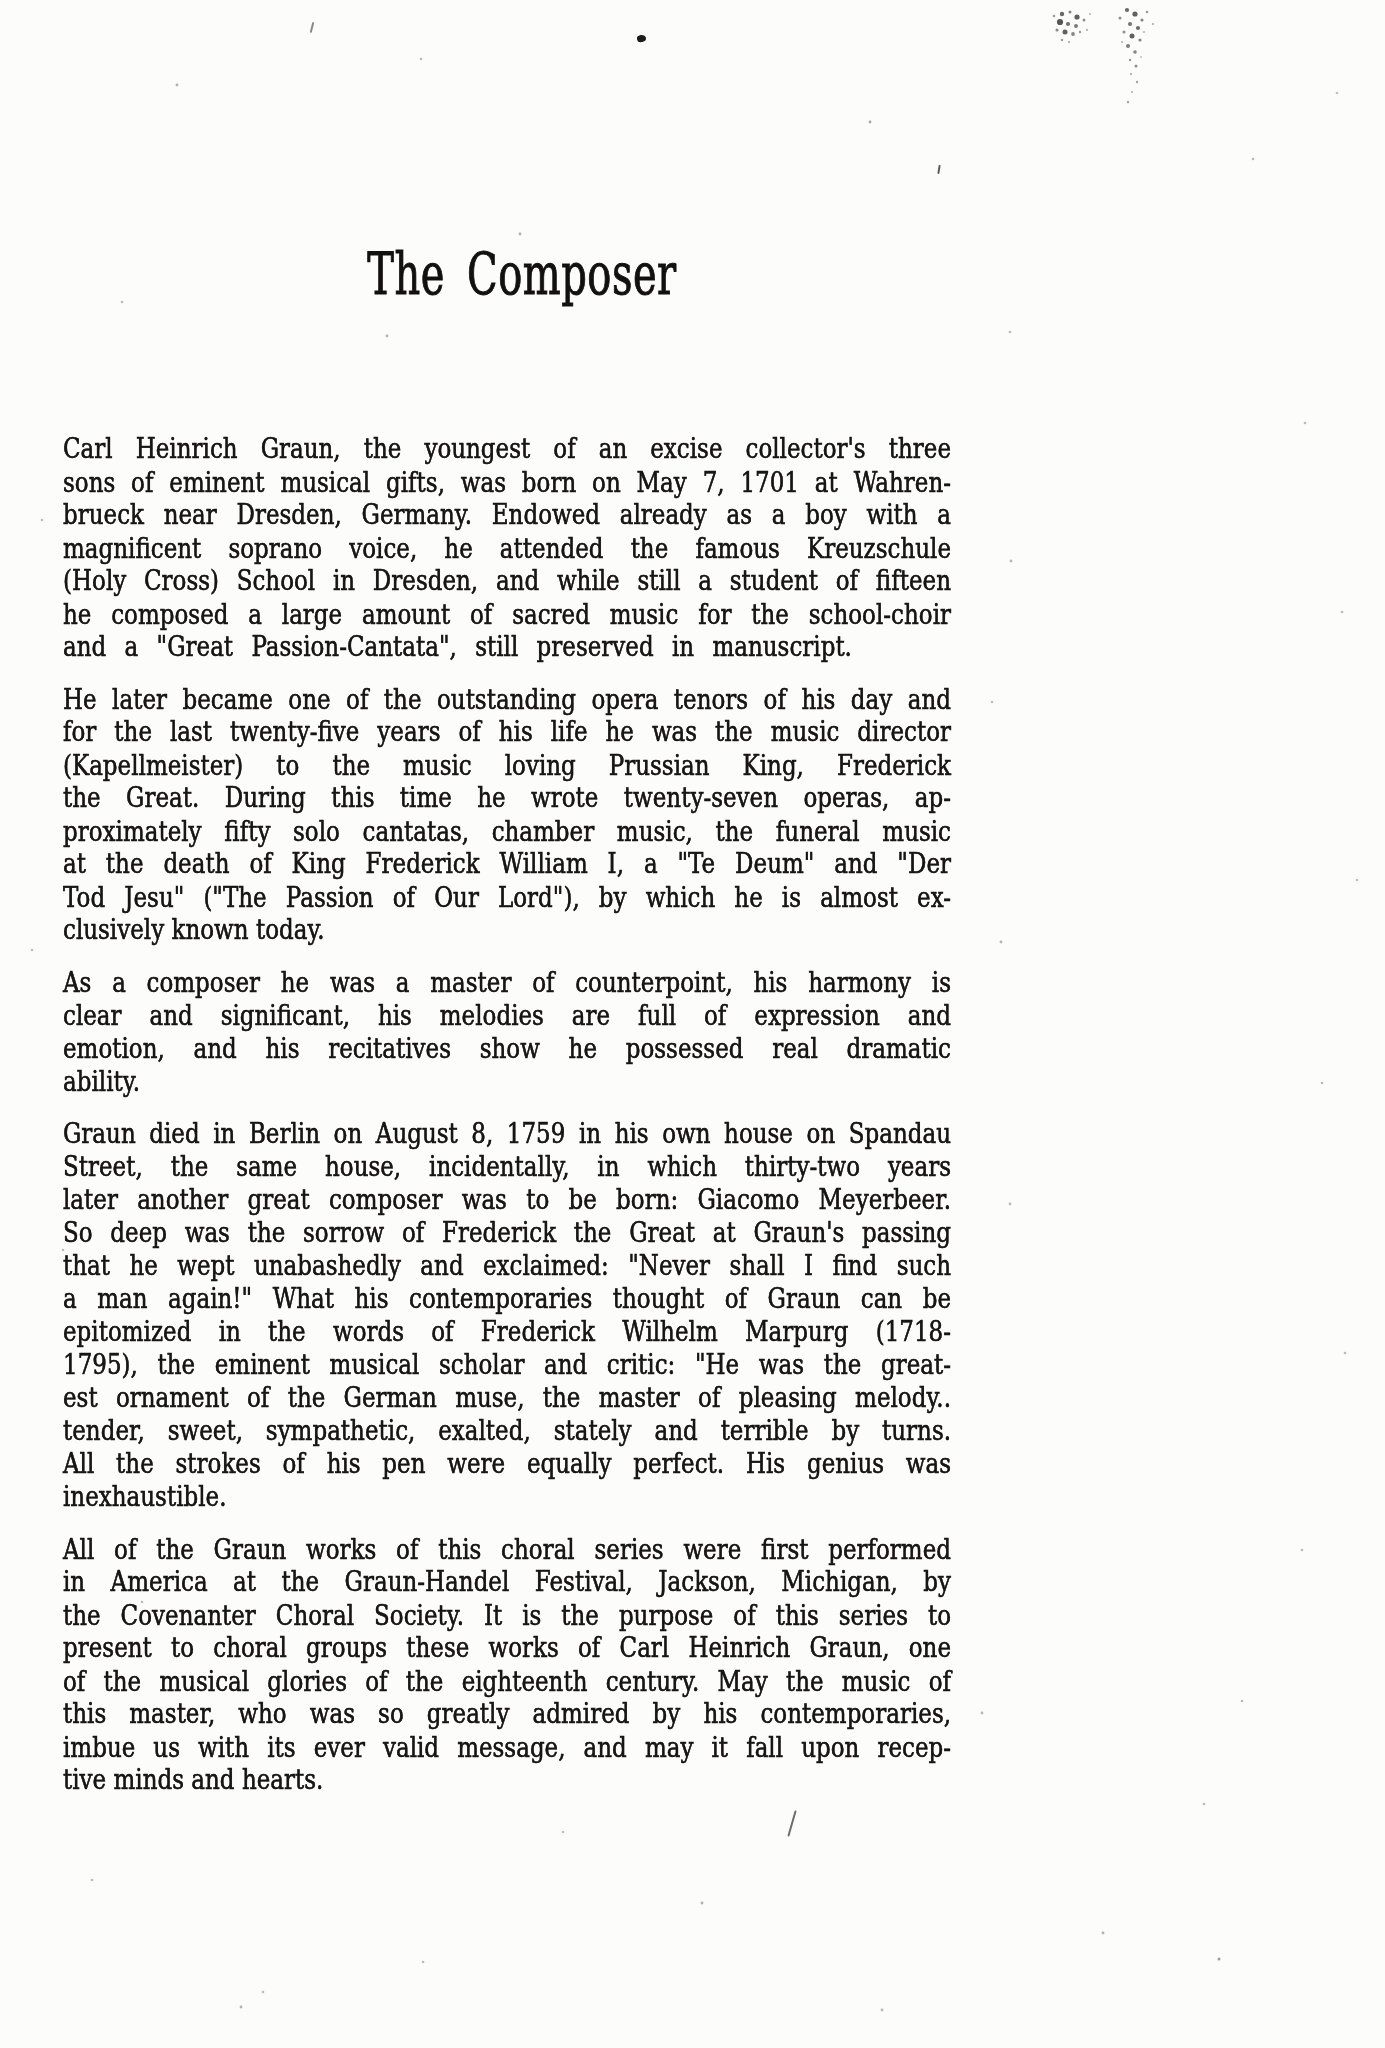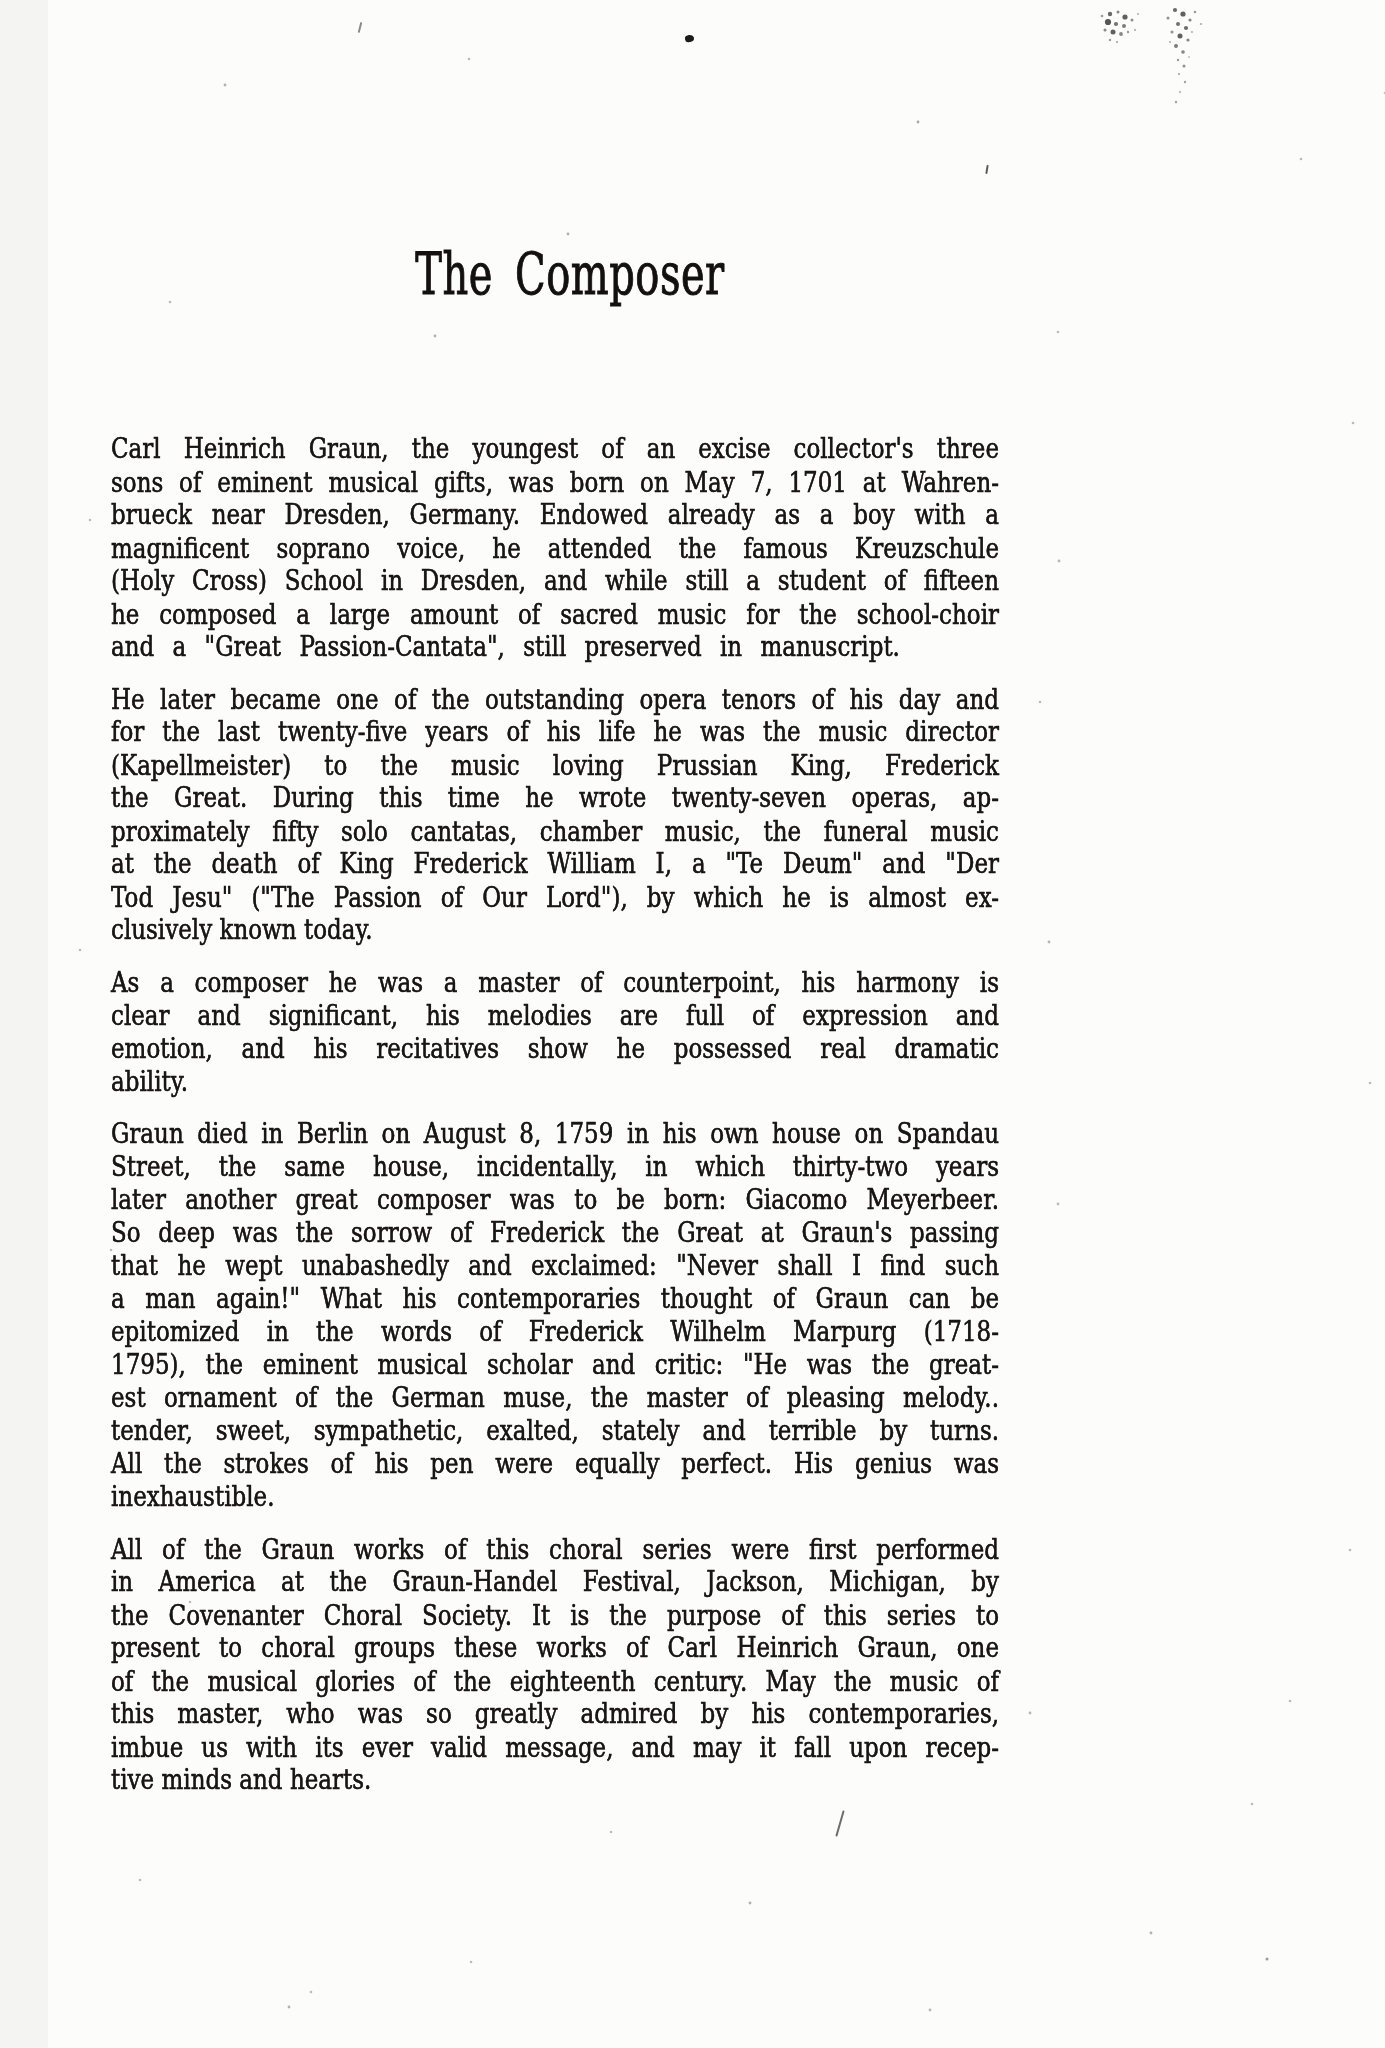--- a/index.html
+++ b/index.html
@@ -6,21 +6,20 @@
   body {
     width: 1385px; height: 2048px;
     background: #f4f4f2;
     font-family: "DejaVu Serif", serif;
     position: relative;
     overflow: hidden;
   }
   .page {
     position: absolute; inset: 0;
     background: #fcfcfa;
-    margin-left: 48px;
   }
   
   .title {
     position: absolute;
     left: 78px; top: 240px; width: 888px;
     text-align: center;
     font-size: 40px;
     color: #131110;
     letter-spacing: 0.5px;
     word-spacing: 9px;

